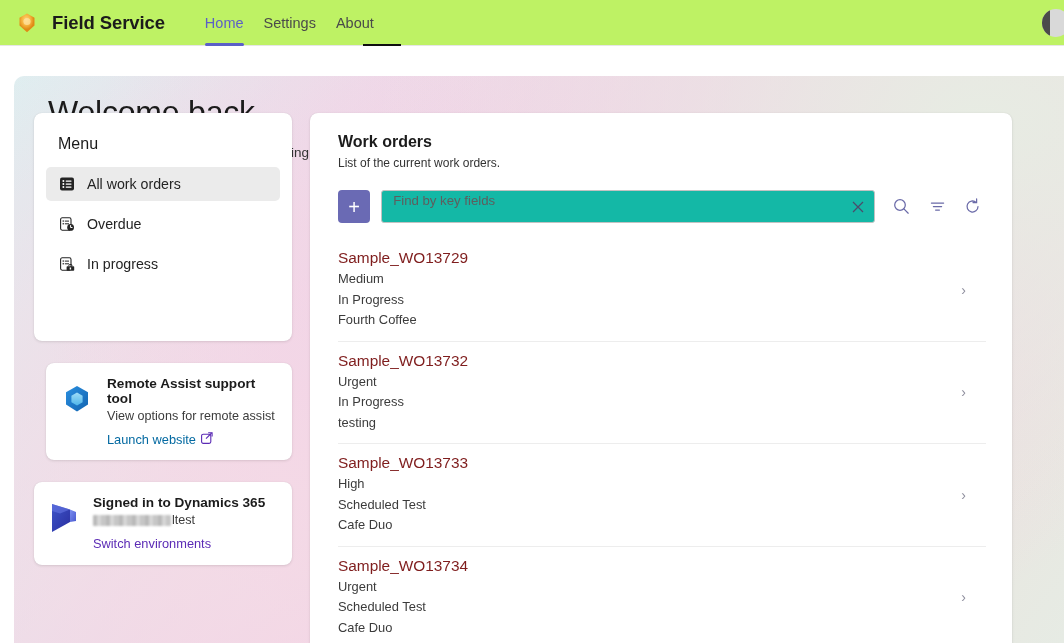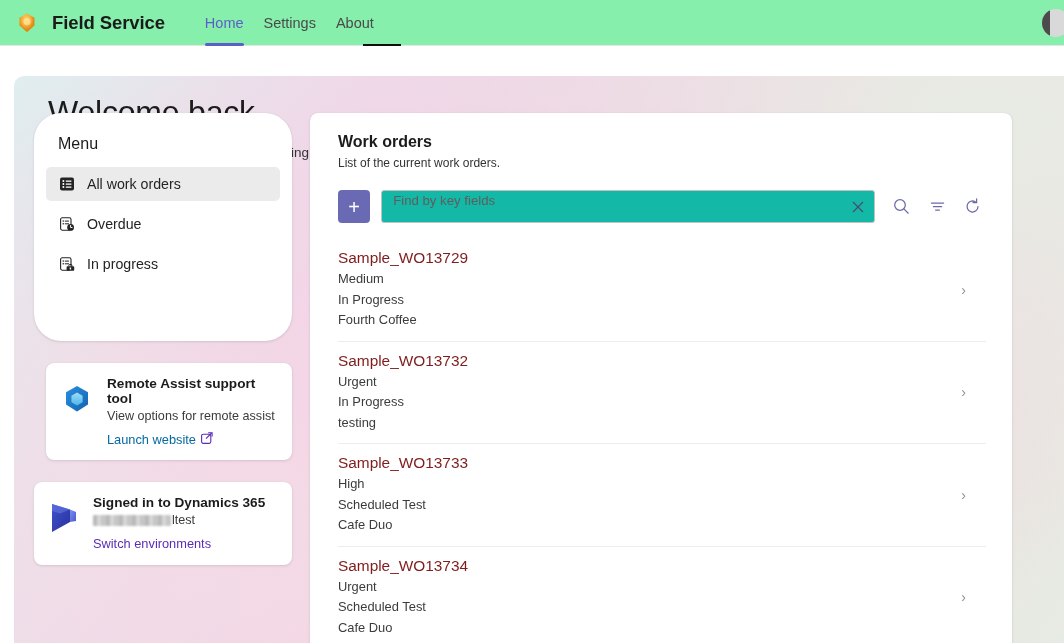--- a/index.html
+++ b/index.html
@@ -5,21 +5,21 @@
   * { box-sizing: border-box; margin: 0; padding: 0; }
   html, body {
     width: 1064px; height: 643px;
     font-family: "Liberation Sans", sans-serif;
     background: #ffffff; overflow: hidden;
   }
 
   
   .header {
     position: relative; height: 46px; width: 1064px;
-    background: #86efac;
+    background: #bef264;
     display: flex; align-items: center;
     border-bottom: 1px solid #e6e6e6;
   }
   .brand-logo {
     margin-left: 14px; width: 26px; height: 26px;
     display: flex; align-items: center; justify-content: center;
   }
   .brand-title {
     margin-left: 12px;
     font-size: 18.5px; font-weight: bold; color: #1b1b1b;
@@ -76,21 +76,21 @@
   }
 
   
   .left-col {
     position: absolute; left: 34px; top: 113px; width: 258px;
   }
   .card {
     background: #ffffff; border-radius: 8px;
     box-shadow: 0 1px 3px rgba(0,0,0,0.11), 0 0 1px rgba(0,0,0,0.10);
   }
-  .menu-card { height: 228px; padding: 18px 12px 0 12px; border-radius: 27px; }
+  .menu-card { height: 228px; padding: 18px 12px 0 12px; }
   .menu-title {
     font-size: 16px; color: #1b1b1b; margin: 4px 0 14px 12px;
   }
   .menu-item {
     display: flex; align-items: center; gap: 11px;
     height: 34px; padding: 0 12px; margin-bottom: 6px;
     border-radius: 5px; cursor: pointer;
     font-size: 14.2px; color: #242424;
   }
   .menu-item.selected { background: #ebebeb; }

